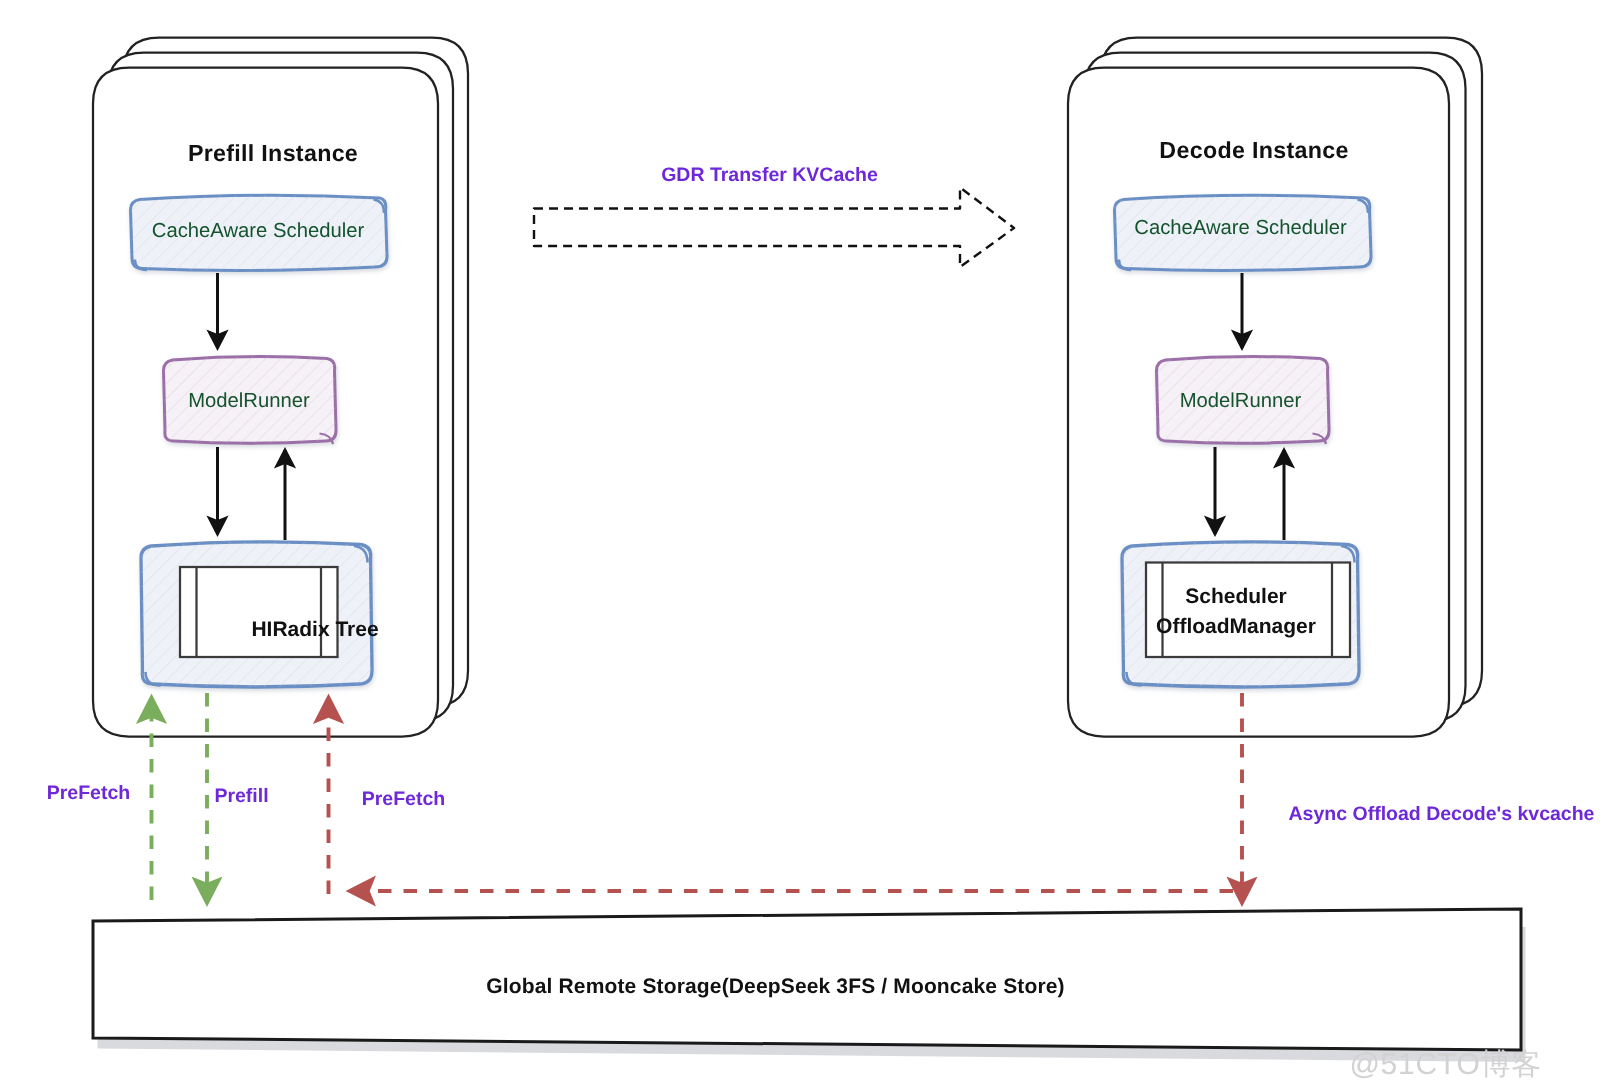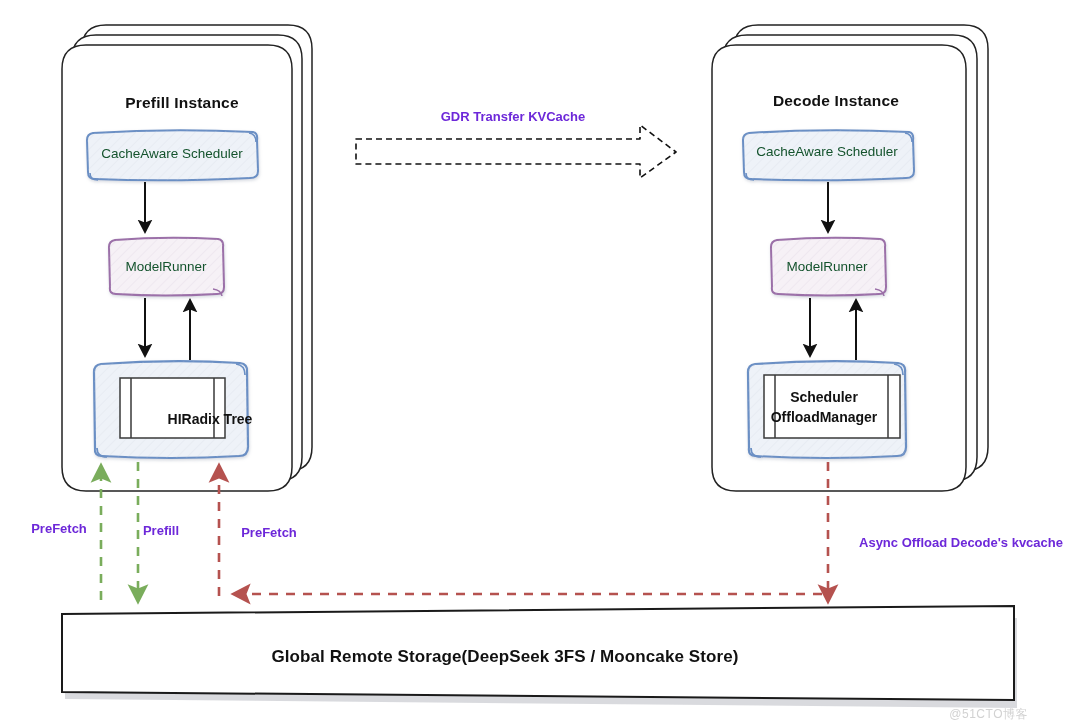--- a/index.html
+++ b/index.html
@@ -18,24 +18,24 @@
     position:absolute;
     color:#111111;
     white-space:nowrap;
     line-height:1.15;
     user-select:none;
   }
   .inst-title{font-size:15.5px;font-weight:bold;letter-spacing:.2px;}
   .box-label{font-size:13.5px;font-weight:normal;color:#14532d;}
   .box-label-b{font-size:14px;font-weight:bold;color:#111;text-align:center;}
   .edge-label{font-size:13px;font-weight:bold;color:#6d28d9;}
-  .store-label{font-size:17px;font-weight:bold;color:#111;letter-spacing:.1px;}
+  .store-label{font-size:14px;font-weight:bold;color:#111;letter-spacing:.1px;margin-left:12px;}
   .watermark{
     position:absolute;right:6px;bottom:4px;
-    font-size:12px;color:#d2d2d2;font-weight:normal;letter-spacing:.5px;
+    font-size:20px;color:#d2d2d2;font-weight:normal;letter-spacing:.5px;
   }
   .ctr{transform:translate(-50%,-50%);text-align:center;}
 </style>
 </head>
 <body>
 
 <div id="stage">
 
   <svg width="1080" height="727" viewBox="0 0 1080 727">
     <defs>

